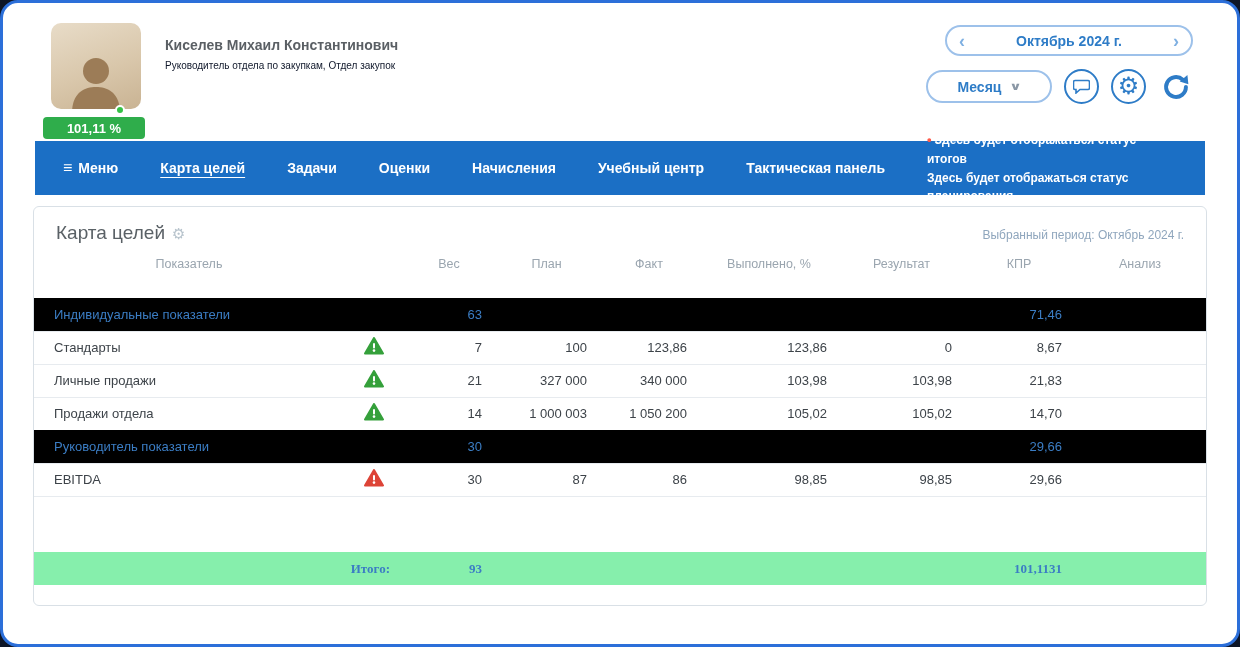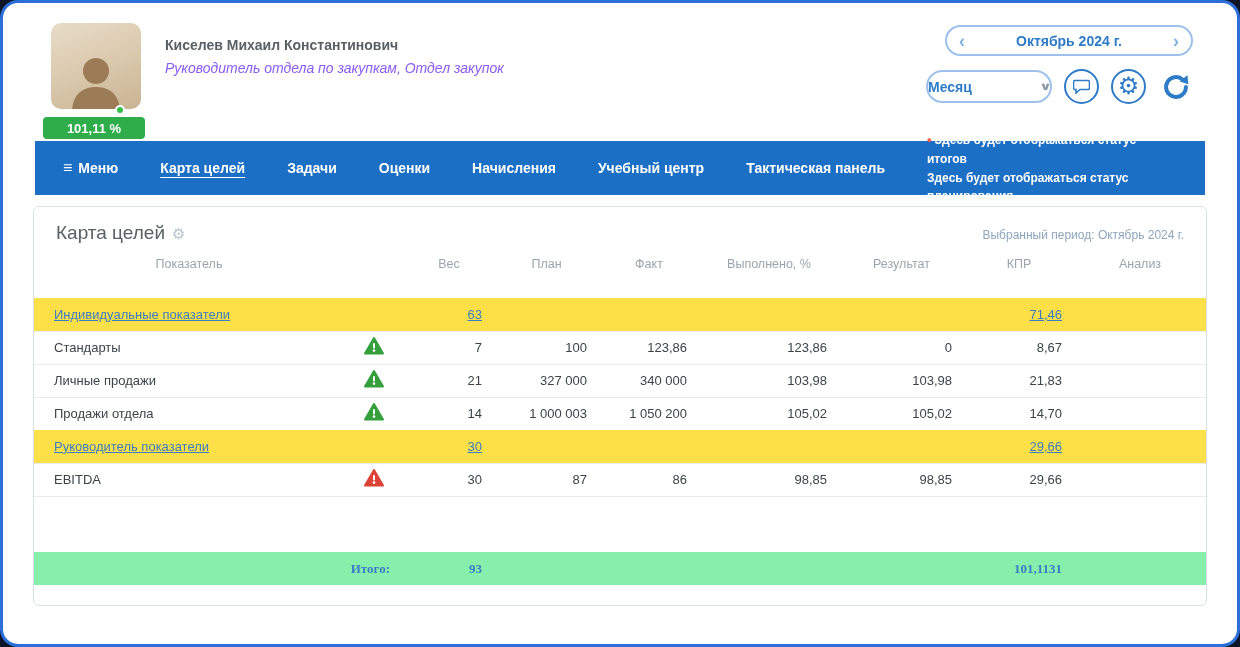--- a/index.html
+++ b/index.html
@@ -32,33 +32,33 @@
     width:10px; height:10px; border-radius:50%;
     background:#35c146; border:2px solid #ffffff;
   }
   .score-badge {
     margin-top:8px; margin-left:-4px; width:102px; height:22px;
     background:#2fad4b; border-radius:4px; color:#ffffff;
     font-size:13px; font-weight:bold; display:flex; align-items:center; justify-content:center;
   }
   .user-text { padding-top:14px; }
   .user-name { font-size:14px; font-weight:bold; color:#5a5f64; }
-  .user-role { font-size:14px; color:#8b5cf6; margin-top:7px;font-style:italic; }
+  .user-role { font-size:10px; color:#0f172a; margin-top:7px; }
 
   .top-controls { display:flex; flex-direction:column; align-items:flex-end; gap:13px; padding-top:2px; }
   .period-pill {
     width:248px; height:31px; border:2px solid #9dc1ea; border-radius:16px;
     display:flex; align-items:center; justify-content:space-between;
     padding:0 12px; color:#2e7cc7; font-size:14px; font-weight:bold; background:#fff;
   }
   .chev { border:none; background:none; color:#7fb0e2; font-size:18px; font-weight:bold; cursor:pointer; line-height:1; }
   .controls-row { display:flex; align-items:center; gap:12px; }
   .view-pill {
     width:126px; height:33px; border:2px solid #9dc1ea; border-radius:17px;
-    display:flex; align-items:center; justify-content:space-between; gap:10px;
+    display:flex; align-items:center; justify-content:center; gap:10px;
     color:#2e7cc7; font-size:14px; font-weight:bold; background:#fff; cursor:pointer;
   }
   .view-caret { color:#8a97a5; font-size:11px; transform:scaleX(1.4); }
   .circle-btn {
     width:35px; height:35px; border-radius:50%;
     border:2px solid #2e7cc7; background:#fff; color:#2e7cc7;
     display:flex; align-items:center; justify-content:center; cursor:pointer;
   }
   .circle-btn.gear { font-size:24px; line-height:1; padding-bottom:2px; }
   .circle-btn.no-ring { border-color:transparent; }
@@ -90,21 +90,21 @@
   col.c-name{width:310px;} col.c-icon{width:60px;} col.c-ves{width:90px;}
   col.c-plan{width:105px;} col.c-fakt{width:100px;} col.c-vyp{width:140px;}
   col.c-rez{width:125px;} col.c-kpr{width:110px;} col.c-an{width:auto;}
   thead th { color:#9aa5af; font-weight:normal; font-size:12.5px; padding:9px 6px 27px 6px; text-align:center; }
   tbody td, tfoot td { padding:8px 12px 8px 6px; height:33px; }
   td.name { text-align:left; padding-left:20px; }
   td.num { text-align:right; }
   td.icon-cell { text-align:center; padding:4px 0; }
   tbody tr.data-row { border-top:1px solid #e7ebef; }
   tbody tr.spacer-row { border-top:1px solid #e7ebef; height:56px; }
-  tr.section-row td { background:#fde047; color:#3b7dc4;text-decoration:underline; }
+  tr.section-row td { background:#000000; color:#3b7dc4; }
   tfoot td { background:#86efac; color:#3b7dc4; font-weight:600;font-family:Liberation Serif, serif; }
   td.total-label { text-align:right; padding-right:14px; }
   .warn-icon { display:inline-block; width:20px; height:18px; }
   .warn-icon.green { color:#35a03b; }
   .warn-icon.red { color:#dd4437; }
 </style>
 </head>
 <body>
 
 <div class="frame">

